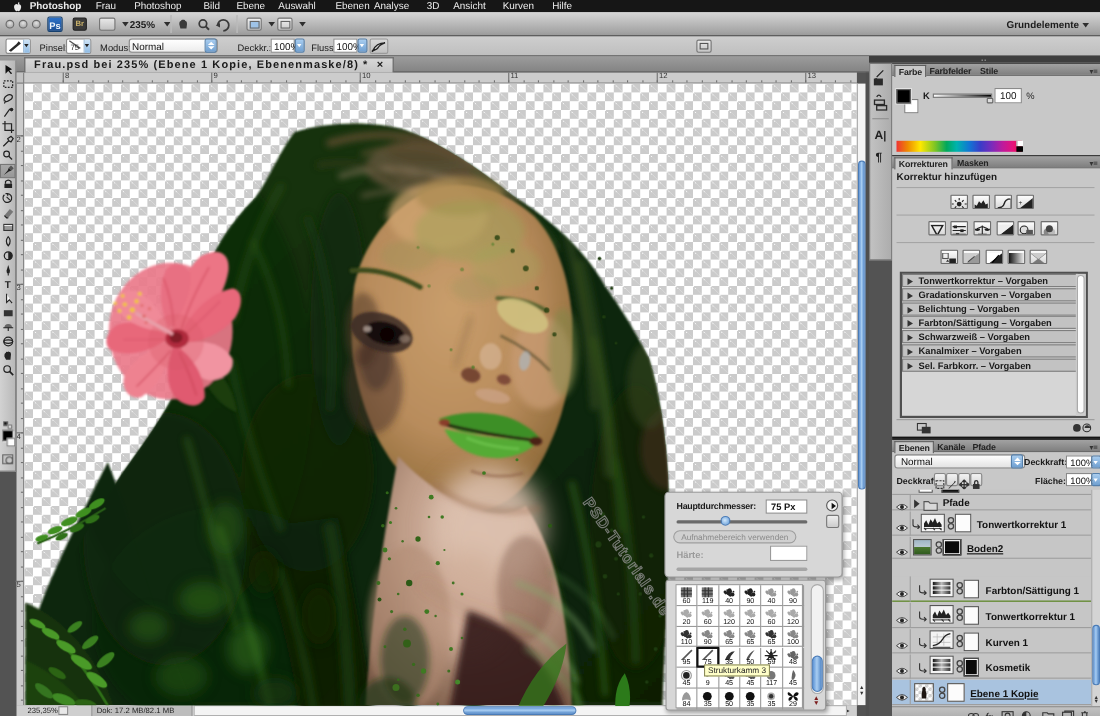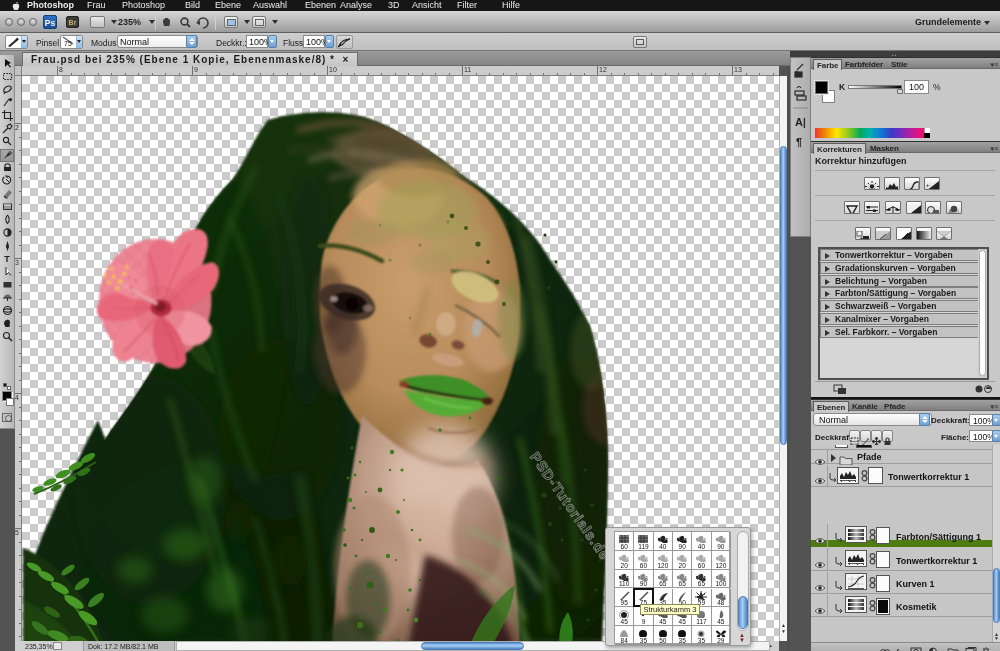--- a/index.html
+++ b/index.html
@@ -74,21 +74,21 @@
 <span style="left:27px">Photoshop</span>
       <span style="left:87px;font-weight:normal">Frau</span>
       <span style="left:122px;font-weight:normal">Photoshop</span>
       <span style="left:185px;font-weight:normal">Bild</span>
       <span style="left:215px;font-weight:normal">Ebene</span>
       <span style="left:253px;font-weight:normal">Auswahl</span>
       <span style="left:305px;font-weight:normal">Ebenen</span>
       <span style="left:340px;font-weight:normal">Analyse</span>
       <span style="left:388px;font-weight:normal">3D</span>
       <span style="left:412px;font-weight:normal">Ansicht</span>
-      <span style="left:457px;font-weight:normal">Filter</span>
+      <span style="left:457px;font-weight:normal">Kurven</span>
       <span style="left:502px;font-weight:normal">Hilfe</span>
 </div>
 
 <div class="abs" id="appbar">
 <div class="winbtn" style="left:5px"></div>
       <div class="winbtn" style="left:17px"></div>
       <div class="winbtn" style="left:29px"></div>
 <div class="abs" id="pslogo"><b>Ps</b></div>
 <div class="abs" style="left:66px;top:5px;width:13px;height:12px;background:#3a3a3a;border-radius:2px;border:1px solid #222;color:#cab26a;font-size:7px;text-align:center;line-height:12px;font-weight:bold">Br</div>
 <div class="abs" style="left:90px;top:5px;width:15px;height:12px;background:linear-gradient(#e8e8e8,#c2c2c2);border:1px solid #777;border-radius:2px"></div>
@@ -923,21 +923,37 @@
                   <path d="M2 12 l2 2 M10 12 l2 2 M16 12 l2 2" stroke="#333"></path>
                 </svg></div>
             </div>
             <span style="position:absolute;left:50px;top:3px"><svg width="7" height="16" viewBox="0 0 7 16">
                 <circle cx="3.5" cy="5" r="2.4" fill="none" stroke="#444" stroke-width="1.2"></circle>
                 <circle cx="3.5" cy="10.5" r="2.4" fill="none" stroke="#444" stroke-width="1.2"></circle>
               </svg></span>
             <div style="position:absolute;left:57px;top:2px;width:15px;height:17px;background:#fcfcfc;border:1px solid #555"></div>
             <span style="position:absolute;left:77px;top:7px;font-size:9px;font-weight:bold;color:#111">Tonwertkorrektur 1</span>
           </div>
-          <div style="position:absolute;left:0;top:79px;width:189px;height:23px;background:#c6c6c6;border-bottom:7px solid #4d7c0f">
+          <div style="position:absolute;left:0;top:43px;width:189px;height:20px;background:#c6c6c6;border-bottom:1px solid #9e9e9e">
+            <span style="position:absolute;left:3px;top:5px"><svg width="12" height="8" viewBox="0 0 12 8">
+                <path d="M1 4 Q6 -1 11 4 Q6 9 1 4 Z" fill="#e8e8e8" stroke="#333" stroke-width=".8"></path>
+                <circle cx="6" cy="4" r="1.8" fill="#222"></circle>
+              </svg></span>
+            <span style="position:absolute;left:16px;top:0;width:1px;height:20px;background:#9e9e9e"></span>
+            <div style="position:absolute;left:19px;top:2px">
+              <div style="position:absolute;left:0;top:0;width:17px;height:15px;border:1px solid #555;background:linear-gradient(#9fb6c6 0%,#b9c8d2 45%,#4e7a32 46%,#2e5a1e 100%)"></div>
+            </div>
+            <span style="position:absolute;left:39px;top:2px"><svg width="7" height="16" viewBox="0 0 7 16">
+                <circle cx="3.5" cy="5" r="2.4" fill="none" stroke="#444" stroke-width="1.2"></circle>
+                <circle cx="3.5" cy="10.5" r="2.4" fill="none" stroke="#444" stroke-width="1.2"></circle>
+              </svg></span>
+            <div style="position:absolute;left:46px;top:2px;width:17px;height:15px;background:#0a0a0a;border:1px solid #555;box-shadow:inset 0 0 0 1px #fff"></div>
+            <span style="position:absolute;left:68px;top:6px;font-size:9px;font-weight:bold;color:#111;text-decoration:underline">Boden2</span>
+          </div>
+          <div style="position:absolute;left:0;top:79px;width:189px;height:23px;background:#c6c6c6;border-bottom:1px solid #4d7c0f">
             <span style="position:absolute;left:3px;top:6.5px"><svg width="12" height="8" viewBox="0 0 12 8">
                 <path d="M1 4 Q6 -1 11 4 Q6 9 1 4 Z" fill="#e8e8e8" stroke="#333" stroke-width=".8"></path>
                 <circle cx="6" cy="4" r="1.8" fill="#222"></circle>
               </svg></span>
             <span style="position:absolute;left:16px;top:0;width:1px;height:23px;background:#9e9e9e"></span>
             <span style="position:absolute;left:24px;top:4px"><svg width="8" height="10" viewBox="0 0 8 10">
                 <path d="M1 1 V6 Q1 8 4 8 L7 8 M5 6 l2 2 -2 2" fill="none" stroke="#333"></path>
               </svg></span>
             <div style="position:absolute;left:34px;top:1.5px">
               <div style="position:absolute;left:0;top:0;width:22px;height:17px;background:#f4f4f4;border:1px solid #555"><svg width="20" height="15">
@@ -1029,20 +1045,38 @@
                   </defs>
                 </svg></div>
             </div>
             <span style="position:absolute;left:58px;top:3px"><svg width="7" height="16" viewBox="0 0 7 16">
                 <circle cx="3.5" cy="5" r="2.4" fill="none" stroke="#444" stroke-width="1.2"></circle>
                 <circle cx="3.5" cy="10.5" r="2.4" fill="none" stroke="#444" stroke-width="1.2"></circle>
               </svg></span>
             <div style="position:absolute;left:65px;top:3px;width:14px;height:17px;background:#0a0a0a;border:1px solid #555;box-shadow:inset 0 0 0 1px #fff"></div>
             <span style="position:absolute;left:85px;top:7px;font-size:9px;font-weight:bold;color:#111">Kosmetik</span>
           </div>
+          <div style="position:absolute;left:0;top:173px;width:189px;height:23px;background:#a9c3df;border-bottom:1px solid #9e9e9e">
+            <span style="position:absolute;left:3px;top:6.5px"><svg width="12" height="8" viewBox="0 0 12 8">
+                <path d="M1 4 Q6 -1 11 4 Q6 9 1 4 Z" fill="#e8e8e8" stroke="#333" stroke-width=".8"></path>
+                <circle cx="6" cy="4" r="1.8" fill="#222"></circle>
+              </svg></span>
+            <span style="position:absolute;left:16px;top:0;width:1px;height:23px;background:#9e9e9e"></span>
+            <div style="position:absolute;left:20px;top:3px">
+              <div style="position:absolute;left:0;top:0;width:18px;height:17px;border:1px solid #555;background:#fff;background-image:linear-gradient(45deg,#ccc 25%,transparent 25%,transparent 75%,#ccc 75%),linear-gradient(45deg,#ccc 25%,transparent 25%,transparent 75%,#ccc 75%);background-size:6px 6px;background-position:0 0,3px 3px"><svg width="16" height="15">
+                  <path d="M8 2 Q10 3 9.5 6 Q11 9 10 13 L6 13 Q5.5 8 6.5 5.5 Q6 3 8 2 Z" fill="#1c1410"></path>
+                </svg></div>
+            </div>
+            <span style="position:absolute;left:42px;top:4px"><svg width="7" height="16" viewBox="0 0 7 16">
+                <circle cx="3.5" cy="5" r="2.4" fill="none" stroke="#444" stroke-width="1.2"></circle>
+                <circle cx="3.5" cy="10.5" r="2.4" fill="none" stroke="#444" stroke-width="1.2"></circle>
+              </svg></span>
+            <div style="position:absolute;left:50px;top:3px;width:16px;height:17px;background:#fcfcfc;border:1px solid #555"></div>
+            <span style="position:absolute;left:71px;top:8px;font-size:9px;font-weight:bold;color:#111;text-decoration:underline">Ebene 1 Kopie</span>
+          </div>
           <div style="position:absolute;right:0;top:0;width:8px;height:197px;background:#d4d4d4;border-left:1px solid #aaa">
             <div style="position:absolute;left:0px;top:123px;width:7px;height:55px;border-radius:4px;background:linear-gradient(90deg,#5d94d6,#a8cdf2 45%,#4d83c4);border:1px solid #4a7cb8"></div>
             <div style="position:absolute;left:1px;bottom:2px;font-size:5px;color:#333;line-height:4px">▲<br>▼</div>
           </div>
         </div>
 <div id="lbottom" style="position:absolute;left:0;top:243px;width:189px;height:11px;background:linear-gradient(#c2c2c2,#adadad);border-top:1px solid #8a8a8a"><svg width="189" height="11" viewBox="0 0 189 11">
             <g stroke="#333" fill="none">
               <ellipse cx="72" cy="5.5" rx="2.5" ry="1.8"></ellipse>
               <ellipse cx="76" cy="5.5" rx="2.5" ry="1.8"></ellipse>
             </g>
@@ -1052,20 +1086,34 @@
             <circle cx="122" cy="5.5" r="3.5" fill="none" stroke="#333"></circle>
             <path d="M122 2 a3.5 3.5 0 0 0 0 7 Z" fill="#333"></path>
             <path d="M137 3 h4 l1 1 h5 v5 h-10 Z" fill="none" stroke="#333"></path>
             <rect x="155" y="2.5" width="8" height="7" fill="none" stroke="#333"></rect>
             <path d="M157 2.5 v-1 h8 v7 h-2" fill="none" stroke="#333"></path>
             <path d="M172 3 h6 M173 3 v6 h4 v-6 M174.5 2 h1.5" stroke="#333" fill="none"></path>
           </svg></div>
 </div>
 </div>
 
+<div class="abs" id="bpan1" style="left:604px;top:447px;width:162px;height:78px;background:#d7d7d7;border:1px solid #9a9a9a;border-radius:4px;box-shadow:1px 2px 4px rgba(0,0,0,.35)">
+<span style="position:absolute;left:10px;top:8px;font-size:8px;font-weight:bold;letter-spacing:-.2px;color:#1a1a1a">Hauptdurchmesser:</span>
+<div style="position:absolute;left:91px;top:6px;width:38px;height:13px;background:#fff;border:1px solid #8a8a8a;font-size:8.5px;font-weight:bold;color:#111;padding:1px 0 0 4px">75 Px</div>
+<div style="position:absolute;left:146px;top:6px;width:11px;height:11px;border-radius:50%;background:#f2f2f2;border:1px solid #555">
+        <div style="position:absolute;left:4px;top:2px;width:0;height:0;border-top:3px solid transparent;border-bottom:3px solid transparent;border-left:4px solid #111"></div>
+      </div>
+<div style="position:absolute;left:10px;top:25px;width:119px;height:3px;background:#6a6a6a;border-radius:2px"></div>
+<div style="position:absolute;left:50px;top:21px;width:9px;height:9px;border-radius:50%;background:radial-gradient(circle at 3px 3px,#cfe6fa,#5a96d6);border:1px solid #4a7cb8"></div>
+<div style="position:absolute;left:146px;top:20px;width:12px;height:12px;background:linear-gradient(#eee,#ccc);border:1px solid #777;border-radius:2px"></div>
+<div style="position:absolute;left:7px;top:34px;width:112px;height:12px;border:1px solid #9e9e9e;border-radius:7px;background:#d0d0d0;font-size:7.5px;color:#8a8a8a;text-align:center;line-height:11px">Aufnahmebereich verwenden</div>
+<span style="position:absolute;left:10px;top:51px;font-size:8.5px;font-weight:bold;color:#9a9a9a">Härte:</span>
+<div style="position:absolute;left:95px;top:48px;width:34px;height:14px;background:#fff;border:1px solid #9a9a9a"></div>
+<div style="position:absolute;left:10px;top:68px;width:119px;height:3px;background:#a5a5a5;border-radius:2px"></div>
+</div>
 <div class="abs" id="bpan2" style="left:605px;top:527px;width:146px;height:119px;background:#d7d7d7;border:1px solid #9a9a9a;border-radius:3px;box-shadow:1px 2px 4px rgba(0,0,0,.35)">
 <div id="bgrid" style="position:absolute;left:8px;top:3px;width:116px;height:113px;background:#fff;border:1px solid #9a9a9a">
         <div style="position:absolute;left:0.0px;top:0.0px;width:19.3px;height:18.8px;border-right:1px solid #999;border-bottom:1px solid #999">
           <div style="position:absolute;left:0;top:0;width:100%;height:11px;text-align:center;overflow:hidden"><svg width="12" height="12">
               <rect x="1" y="1" width="10" height="10" fill="#777"></rect>
               <path d="M1 4h10M1 7h10M4 1v10M7 1v10" stroke="#333"></path>
             </svg></div>
           <div style="position:absolute;left:0;bottom:0px;width:100%;text-align:center;font-size:6.5px;color:#111;line-height:7px">60</div>
         </div>
         <div style="position:absolute;left:19.3px;top:0.0px;width:19.3px;height:18.8px;border-right:1px solid #999;border-bottom:1px solid #999">

